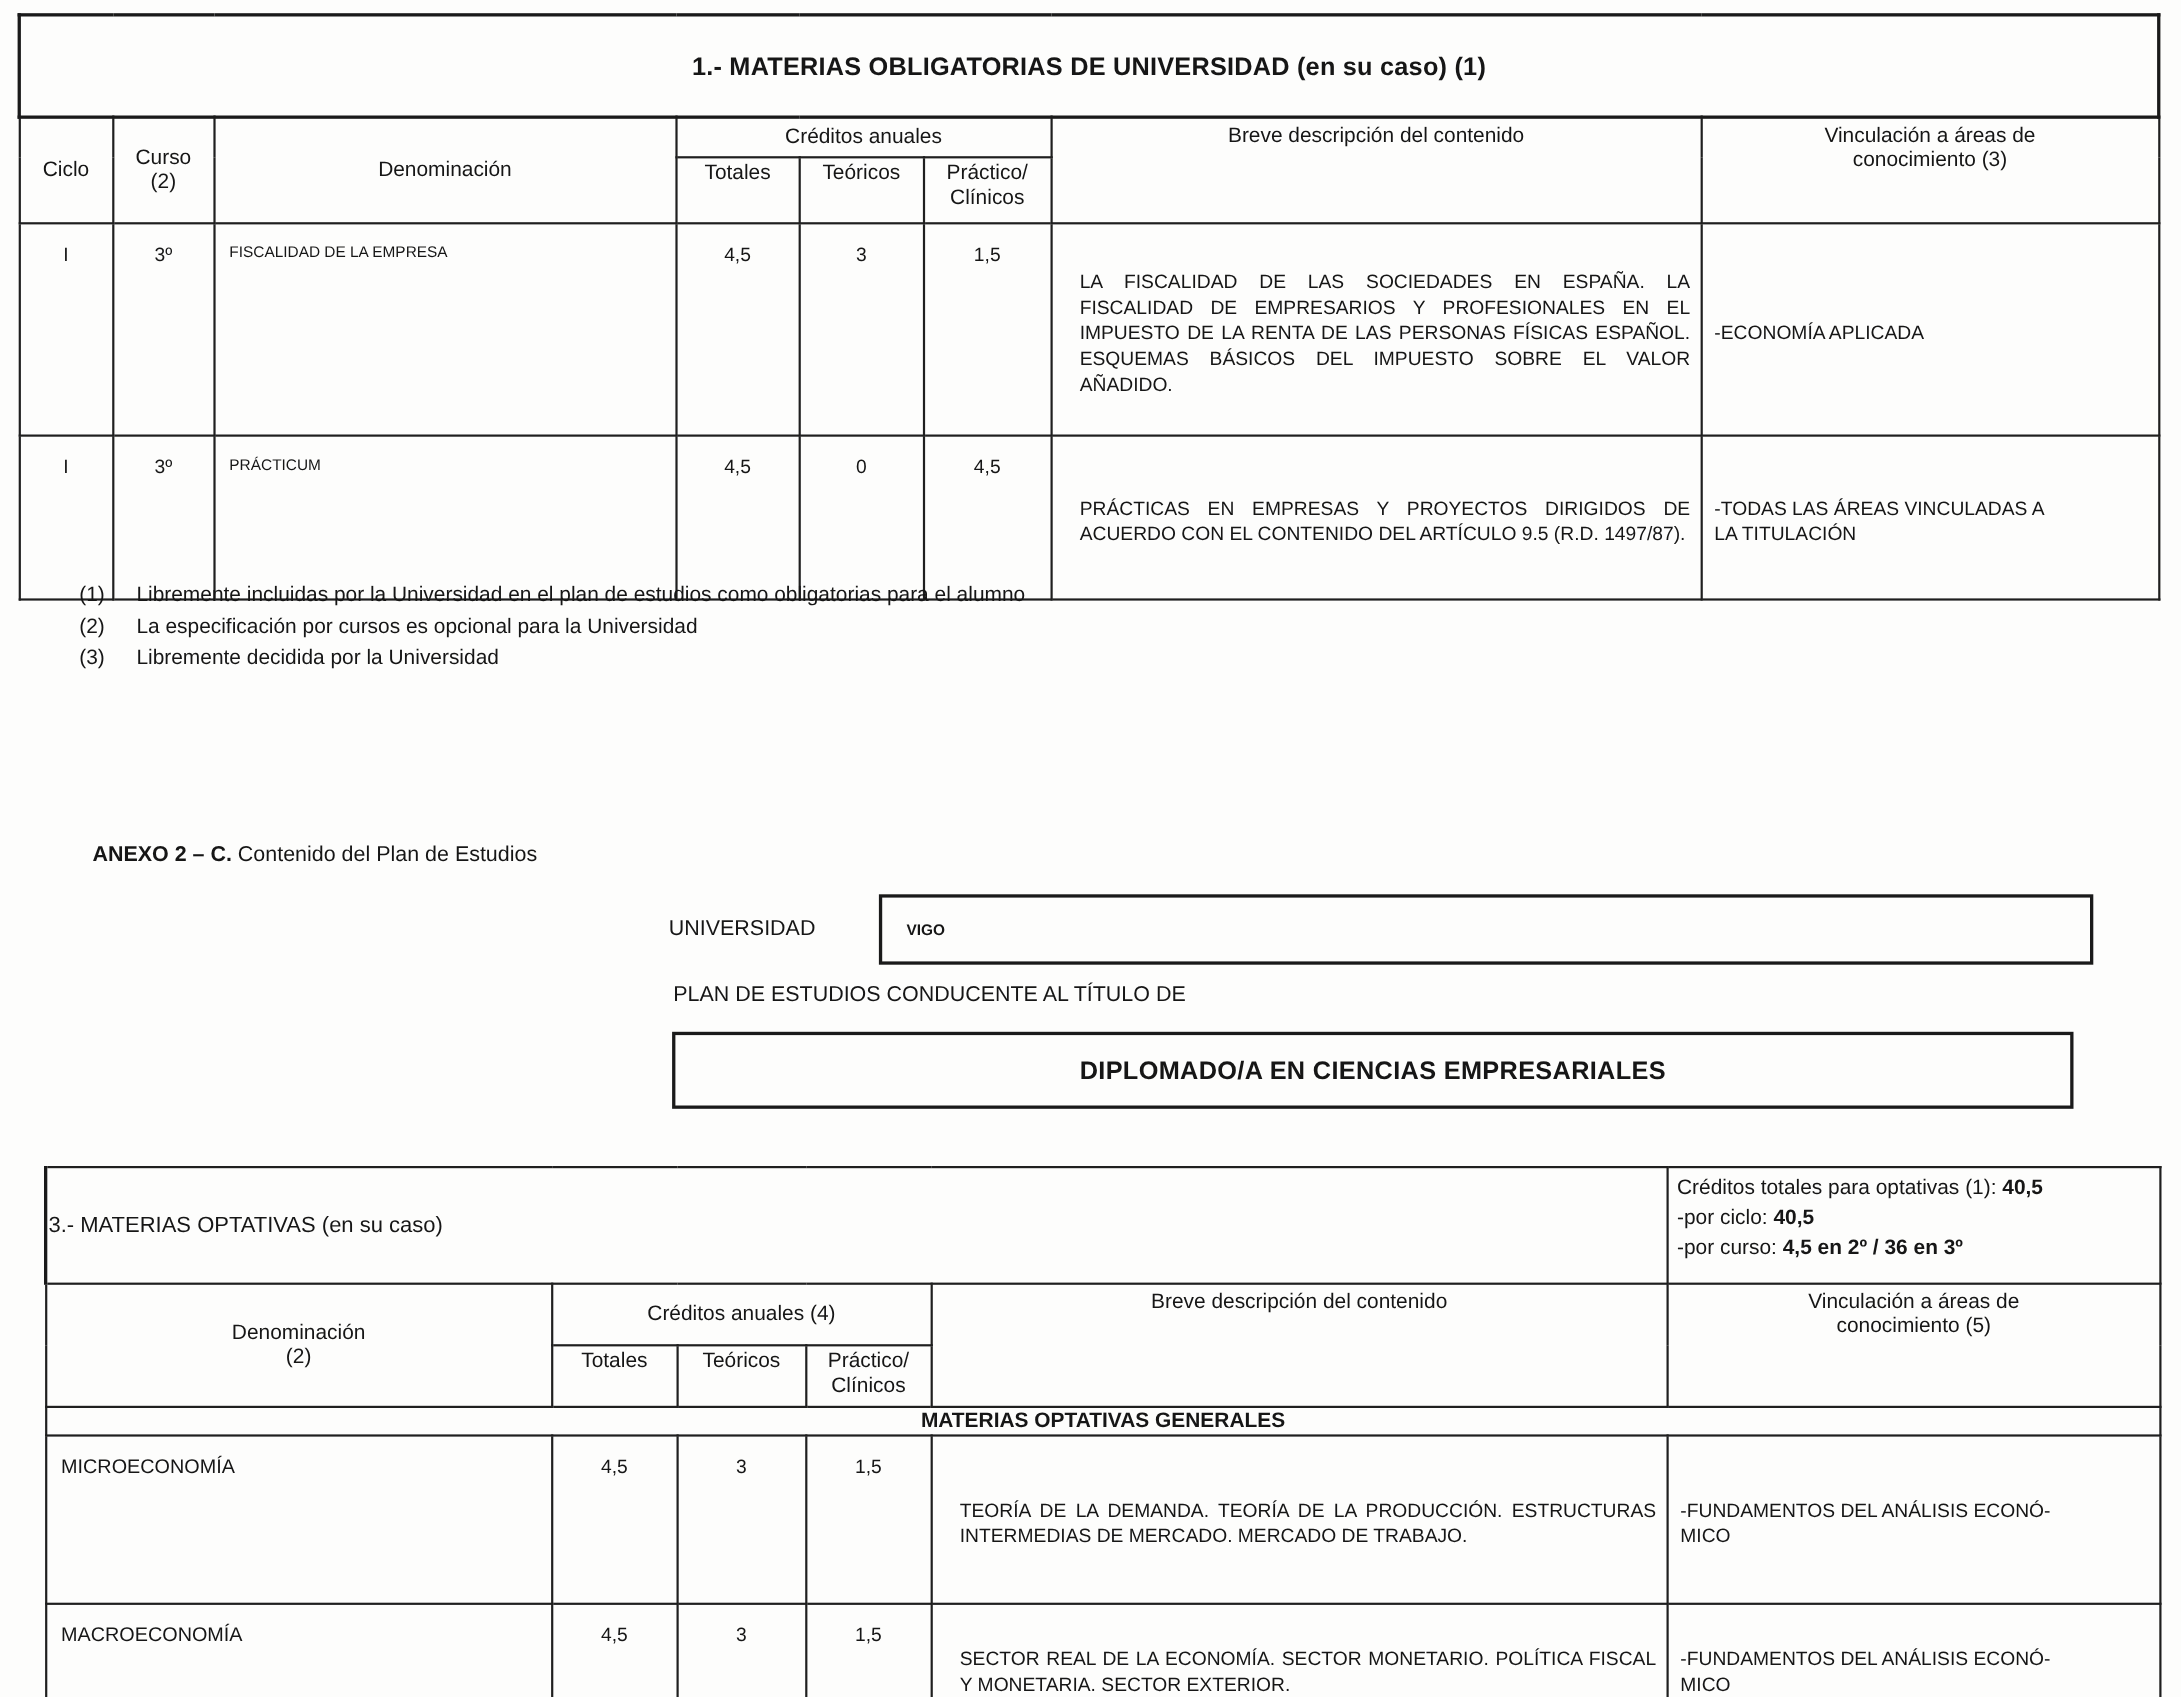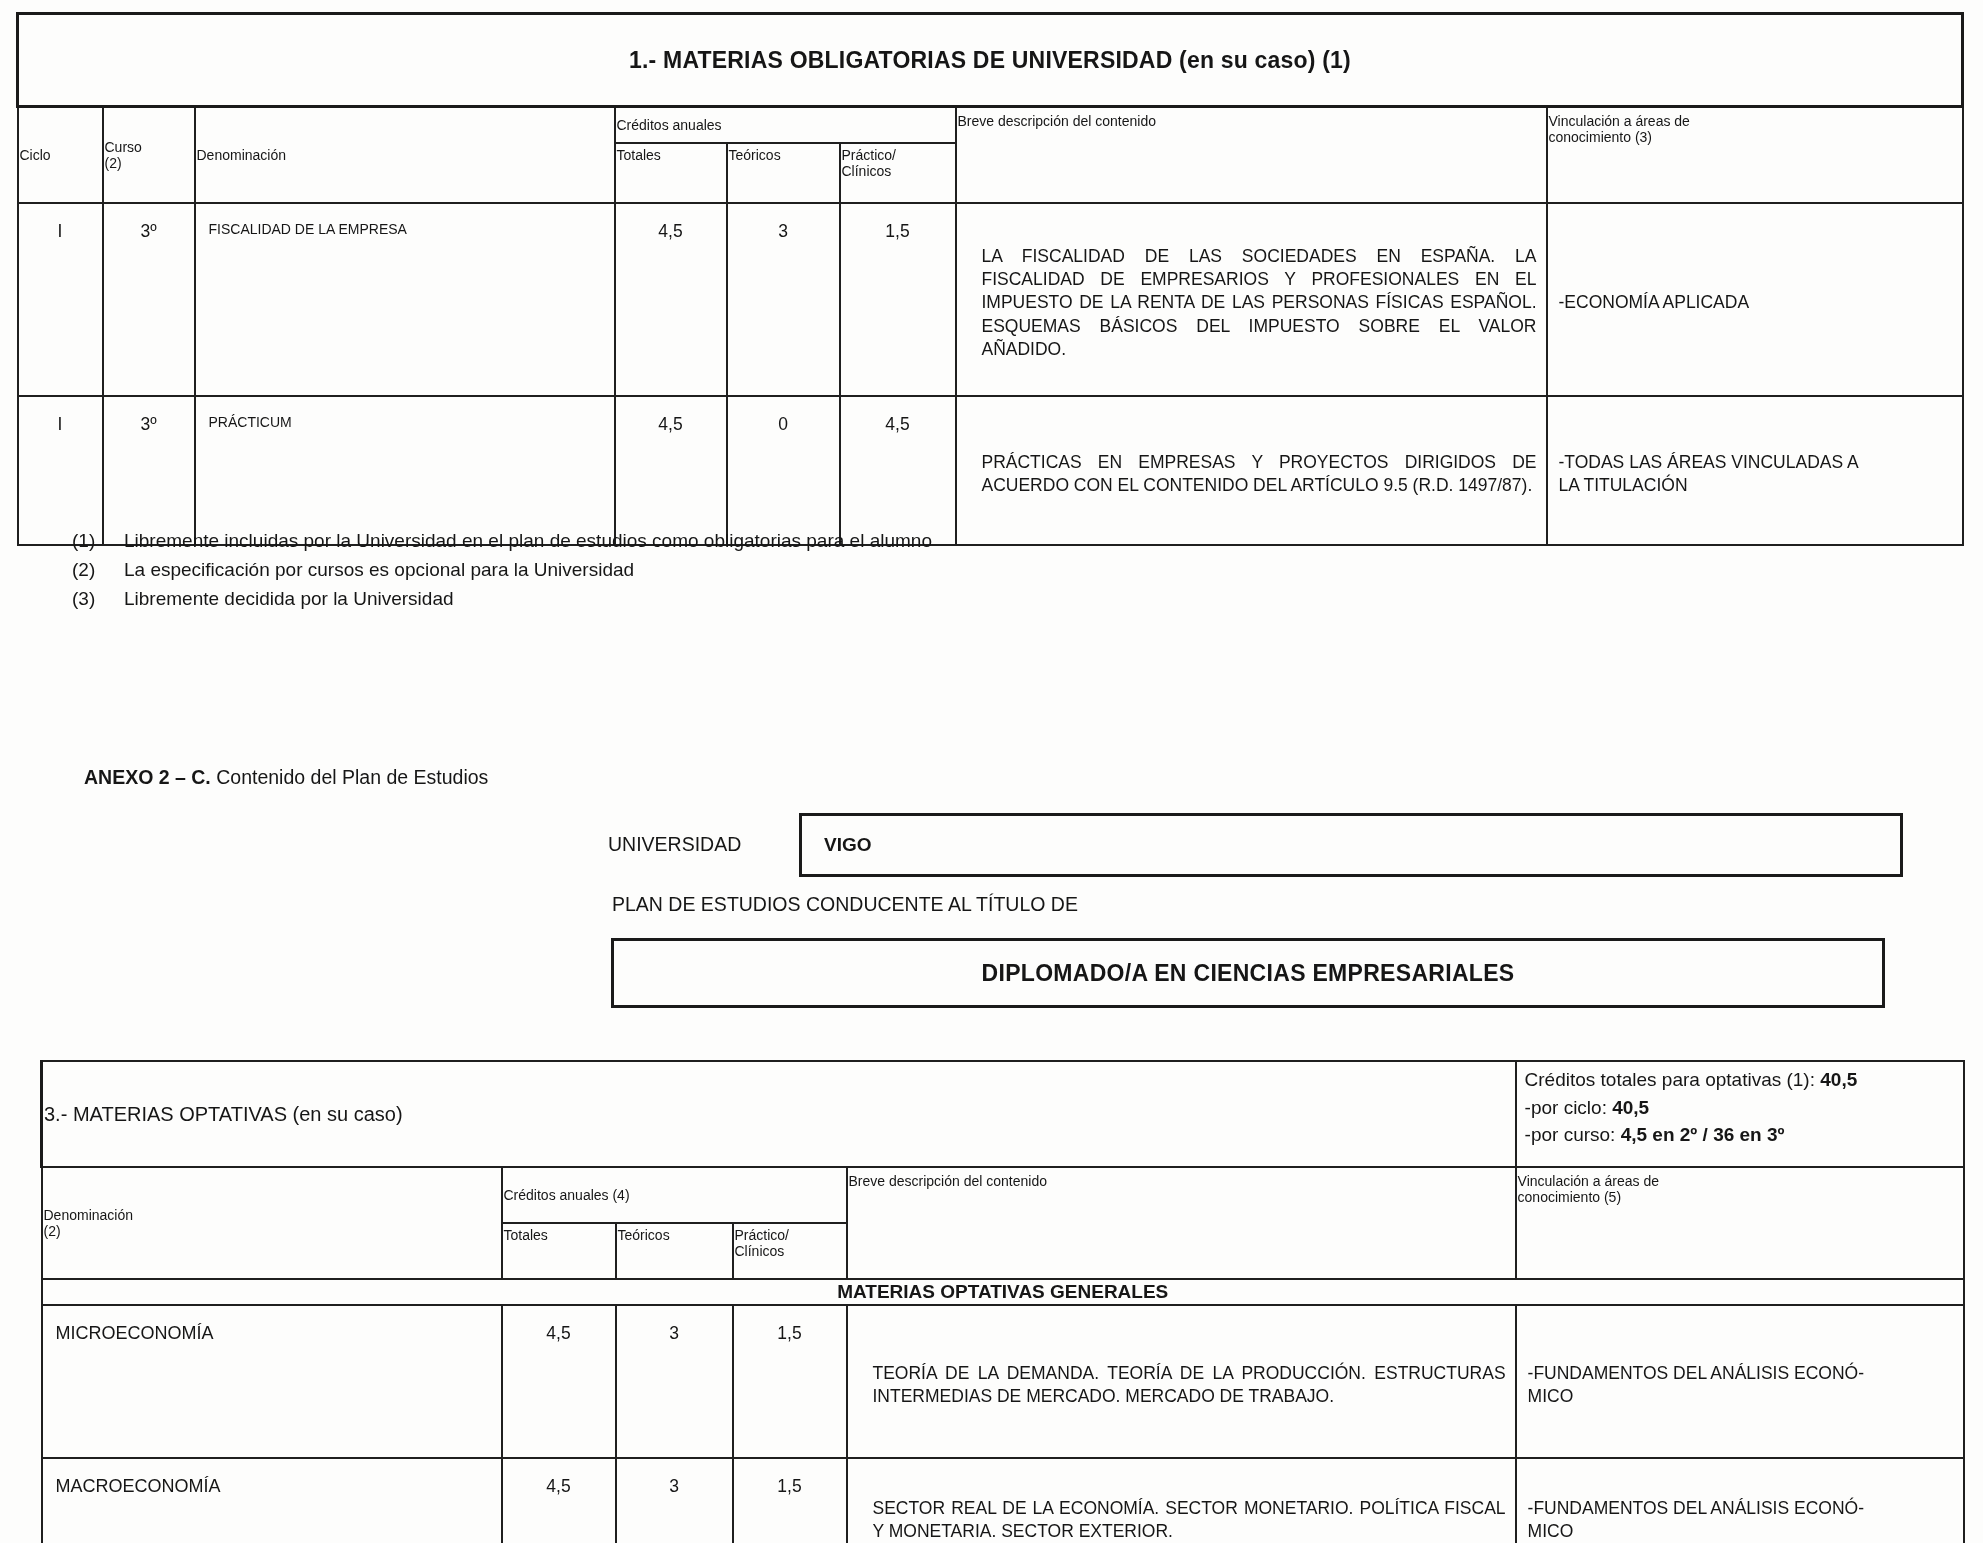--- a/index.html
+++ b/index.html
@@ -16,21 +16,21 @@
   .ml { white-space:pre-line; }
   .b  { font-weight:bold; }
 
   
   #table1 { position:absolute; left:16px; top:12px; width:1948px; }
   #table1 .title-cell {
     height:88px; text-align:center; vertical-align:middle;
     font-weight:bold; font-size:23px; letter-spacing:.2px;
     border:3px solid #1a1a1a;
   }
-  .hd { font-size:14px; }
+  .hd { font-size:19px; text-align:center; }
   .hd-mid { vertical-align:middle; }
   .hd-top { vertical-align:top; padding-top:5px; }
   #table1 .hd-group { height:32px; vertical-align:middle; }
   #table1 .hd-sub   { height:54px; vertical-align:top; padding-top:3px; }
   .row-t1-a td { height:168px; }
   .row-t1-b td { height:124px; }
   .cell { vertical-align:top; font-size:17.5px; padding-top:17px; }
   .num  { text-align:center; }
   .den  { padding-left:13px; font-size:14px; }
   .desc {
@@ -46,21 +46,21 @@
   #footnotes { position:absolute; left:72px; top:526px; font-size:19px; }
   .fn { display:flex; line-height:29px; }
   .fn-num { width:52px; flex:0 0 52px; }
 
   
   #anexo-heading { position:absolute; left:84px; top:766px; font-size:19.5px; }
   #universidad-label { position:absolute; left:608px; top:833px; font-size:19.5px; }
   #universidad-box {
     position:absolute; left:799px; top:813px; width:1076px; height:58px;
     border:3px solid #1a1a1a; background:#fdfdfc;
-    font-weight:bold; font-size:19px; line-height:58px; padding-left:22px;
+    font-weight:bold; font-size:14px; line-height:58px; padding-left:22px;
   }
   #plan-line { position:absolute; left:612px; top:893px; font-size:19.5px; }
   #titulo-box {
     position:absolute; left:611px; top:938px; width:1268px; height:64px;
     border:3px solid #1a1a1a; background:#fdfdfc;
     font-weight:bold; font-size:23px; line-height:64px; text-align:center;
     letter-spacing:.3px;
   }
 
   

